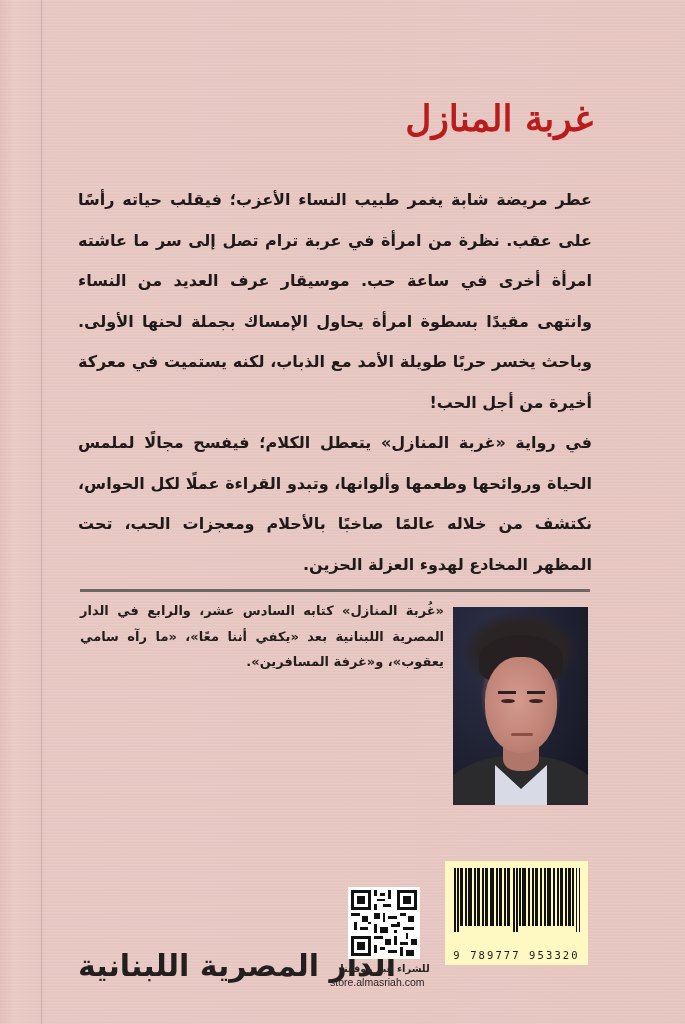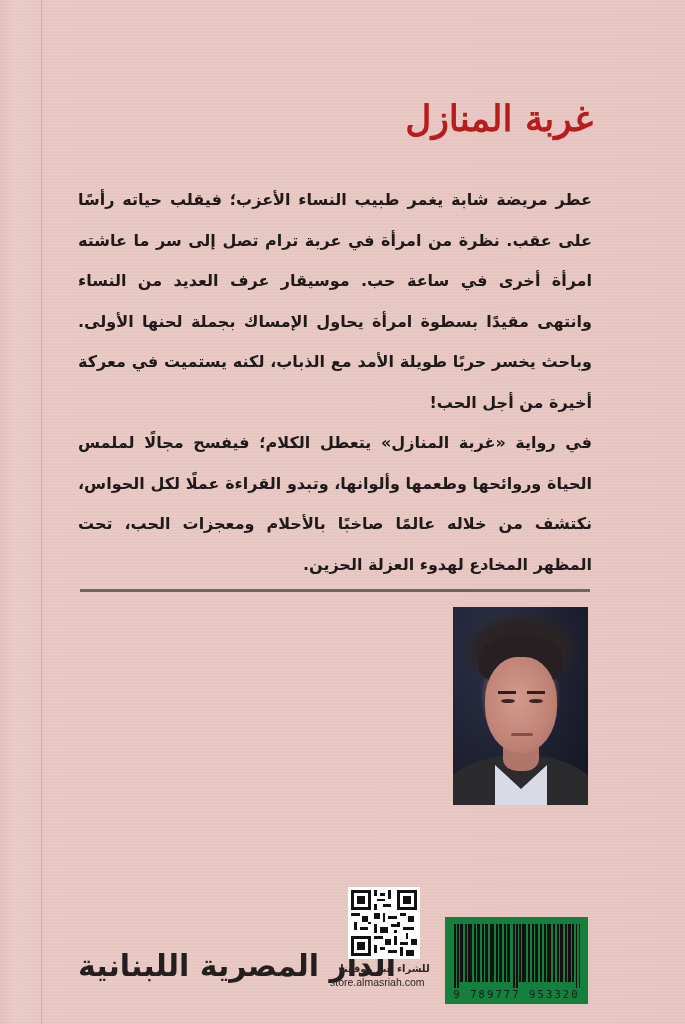--- a/index.html
+++ b/index.html
@@ -191,24 +191,24 @@
       width: 110px;
       top: 976px;
       font-family: "Liberation Sans", sans-serif;
       font-size: 10.5px;
       color: #2a2424;
       line-height: 13px;
     }
     .barcode-box {
       position: absolute;
       left: 445px;
-      top: 917px;
+      top: 861px;
       width: 143px;
-      height: 87px;
-      background: #15803d;
+      height: 104px;
+      background: #fef9c3;
     }
     .barcode-bars {
       position: absolute;
       left: 9px;
       top: 7px;
       width: 126px;
       height: 64px;
     }
     .barcode-digits {
       position: absolute;
@@ -232,20 +232,21 @@
 <div class="title">غربة المنازل</div>
 
 <div class="blurb">
   <p>عطر مريضة شابة يغمر طبيب النساء الأعزب؛ فيقلب حياته رأسًا على عقب. نظرة من امرأة في عربة ترام تصل إلى سر ما عاشته امرأة أخرى في ساعة حب. موسيقار عرف العديد من النساء وانتهى مقيدًا بسطوة امرأة يحاول الإمساك بجملة لحنها الأولى. وباحث يخسر حربًا طويلة الأمد مع الذباب، لكنه يستميت في معركة أخيرة من أجل الحب!</p>
   <p>في رواية «غربة المنازل» يتعطل الكلام؛ فيفسح مجالًا لملمس الحياة وروائحها وطعمها وألوانها، وتبدو القراءة عملًا لكل الحواس، نكتشف من خلاله عالمًا صاخبًا بالأحلام ومعجزات الحب، تحت المظهر المخادع لهدوء العزلة الحزين.</p>
 </div>
 
 <div class="divider"></div>
 
 <div class="bio">
+  <p>«غُربة المنازل» كتابه السادس عشر، والرابع في الدار المصرية اللبنانية بعد «يكفي أننا معًا»، «ما رآه سامي يعقوب»، و«غرفة المسافرين».</p>
 </div>
 
 <div class="photo" title="author-portrait">
   <div class="shoulders"></div>
   <div class="neck"></div>
   <div class="collar"></div>
   <div class="hair"></div>
   <div class="face"></div>
   <div class="brow l"></div>
   <div class="brow r"></div>

